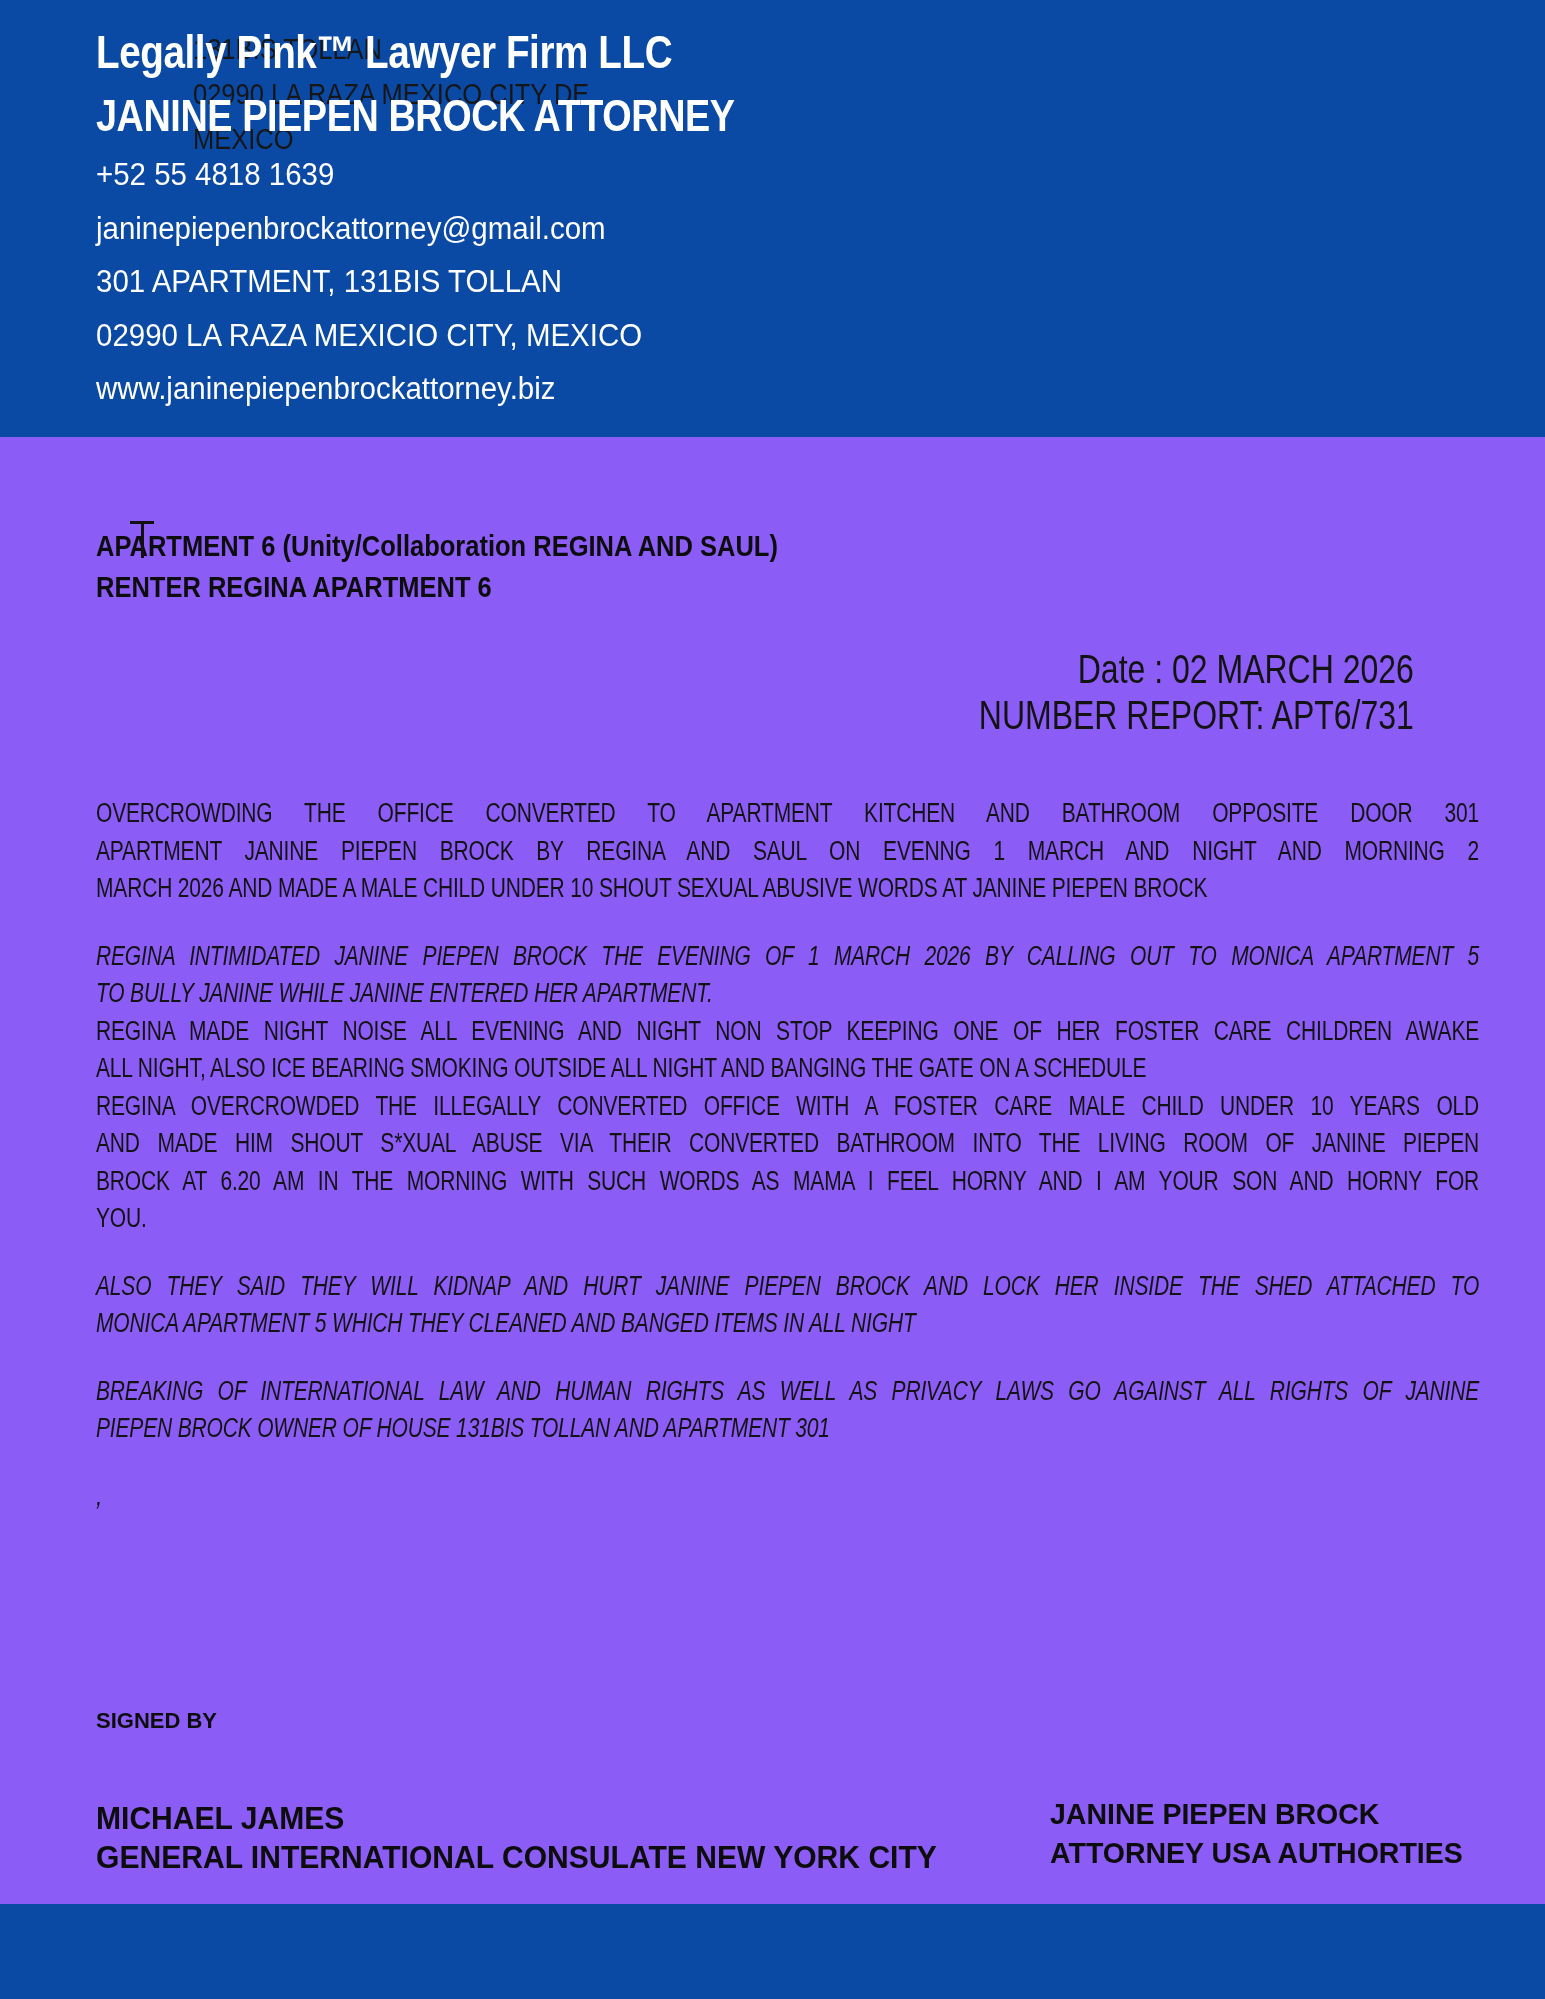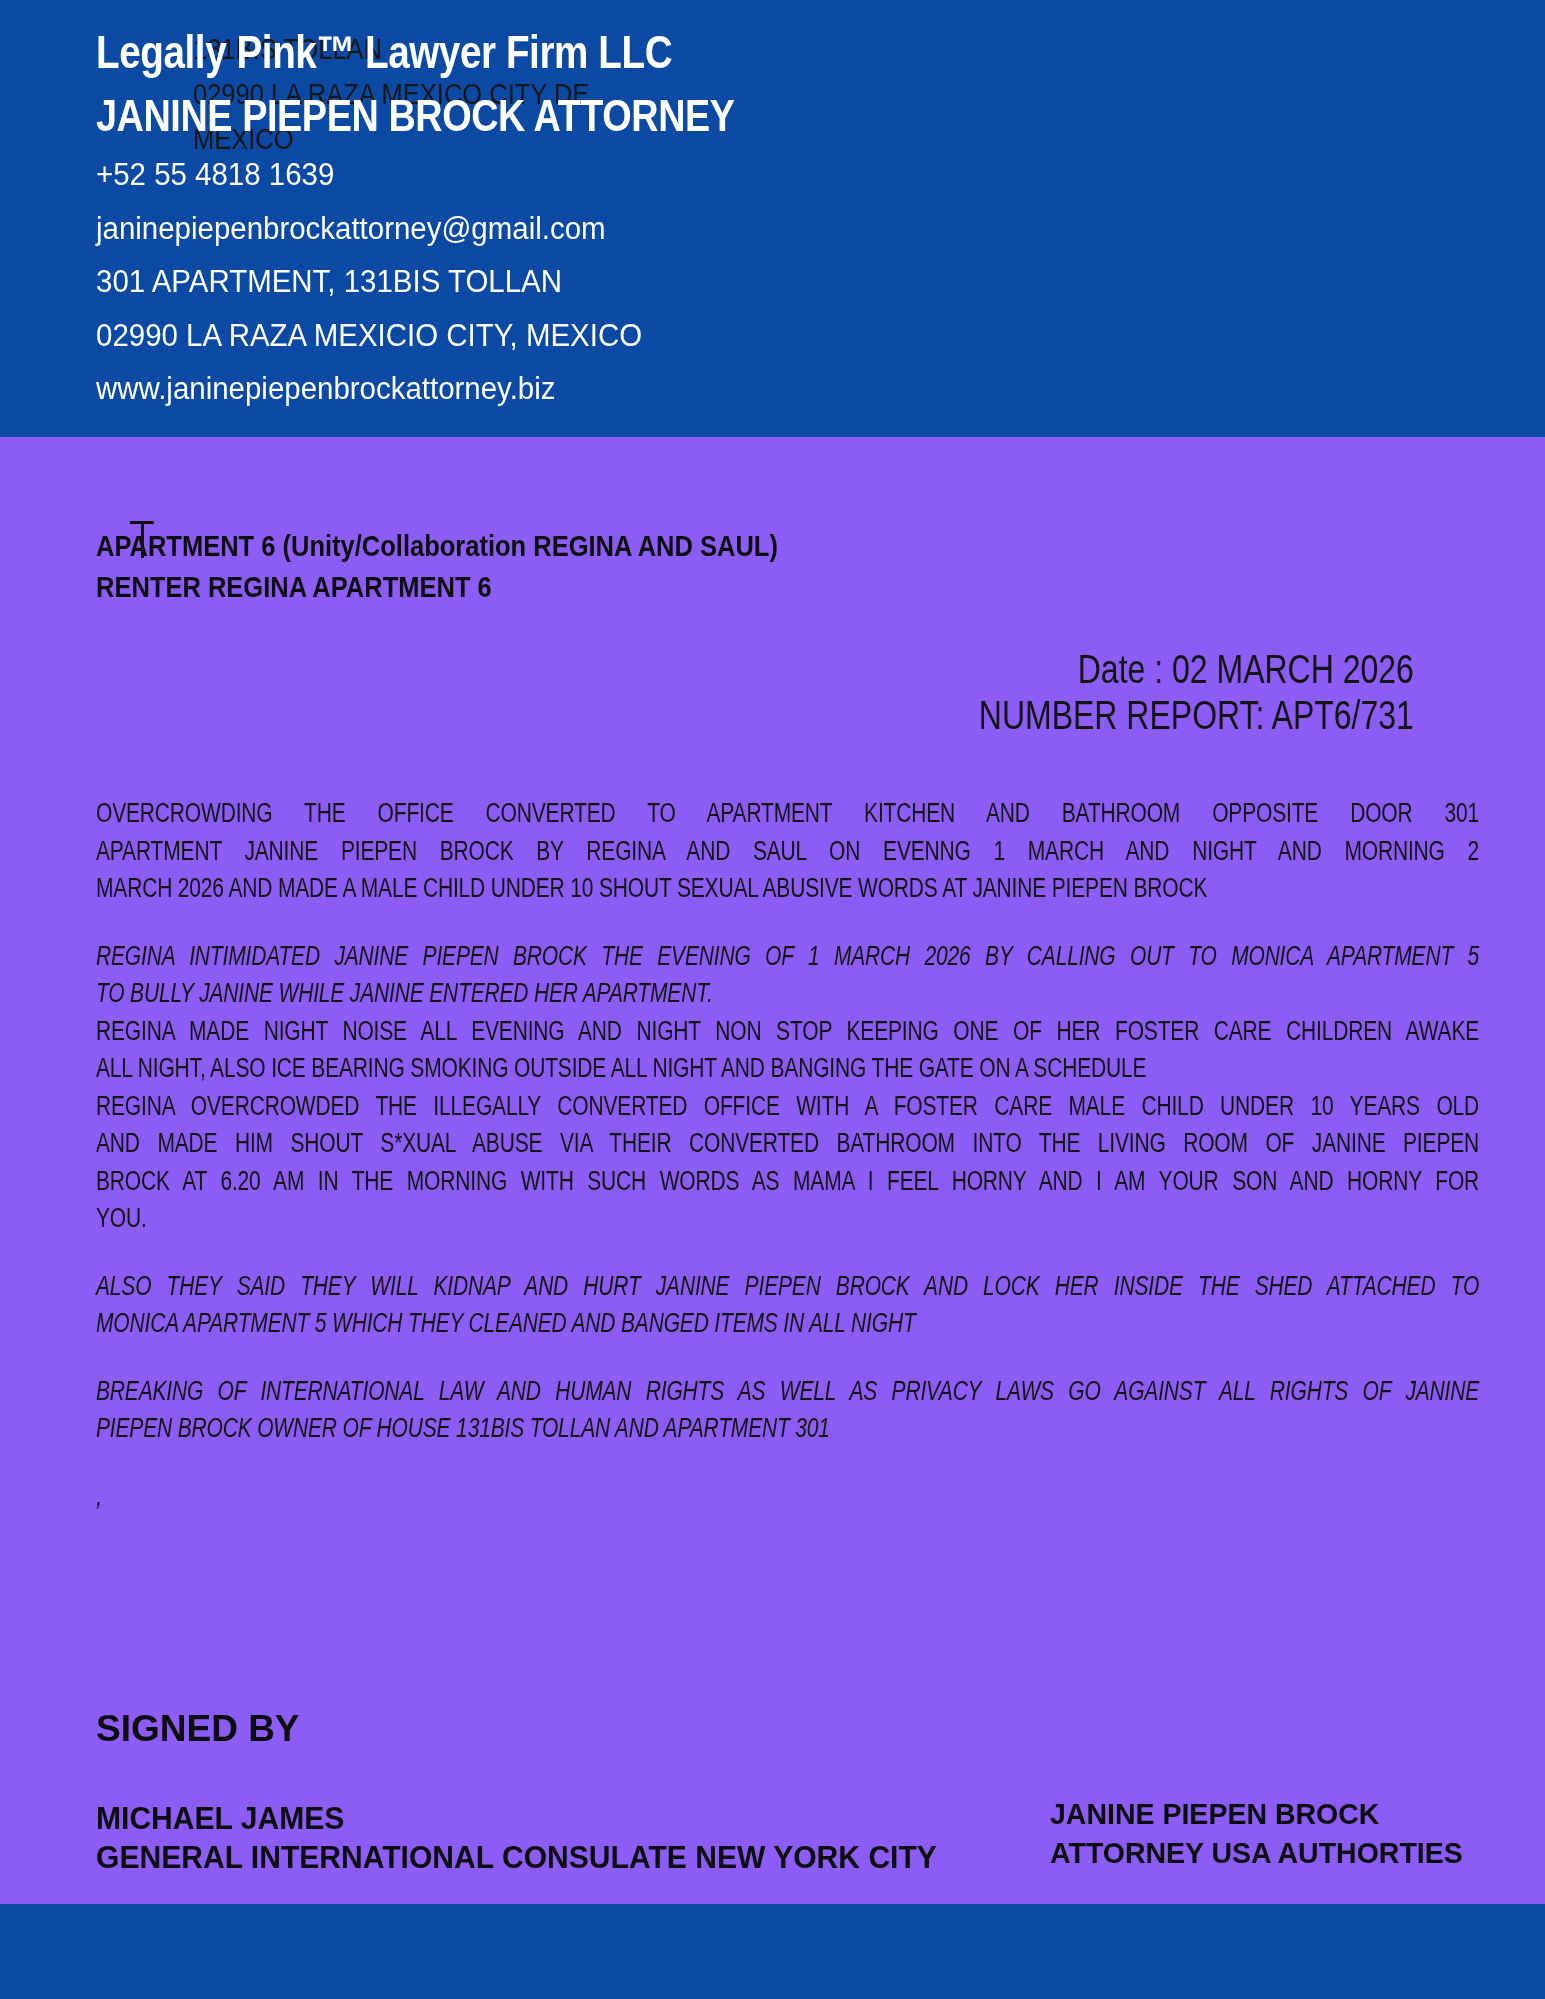--- a/index.html
+++ b/index.html
@@ -123,21 +123,21 @@
     text-align-last: justify;
   }
   .blk .ln.ln-last { text-align-last: left; }
   .blk.s80 .ln { width: 1780px; transform: scaleX(0.777); }
   .blk.s85 .ln { width: 1628px; transform: scaleX(0.85); }
 
   
   .signedby {
     position: absolute;
     left: 96px; top: 1708px;
-    font-size: 37px;
+    font-size: 22px;
     font-weight: 700;
     color: #0d0d0d;
     white-space: nowrap;
   }
   .sig-left {
     position: absolute;
     left: 96px; top: 1799px;
     font-size: 31px;
     line-height: 39px;
     font-weight: 700;

